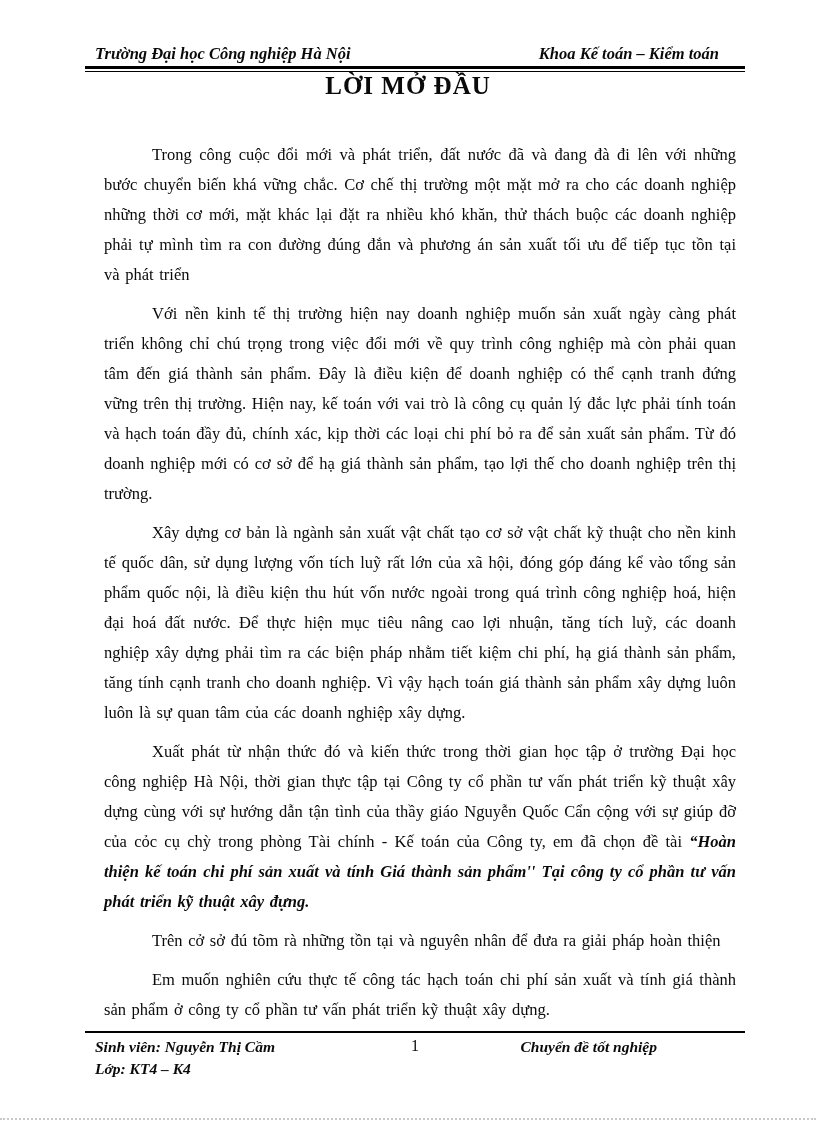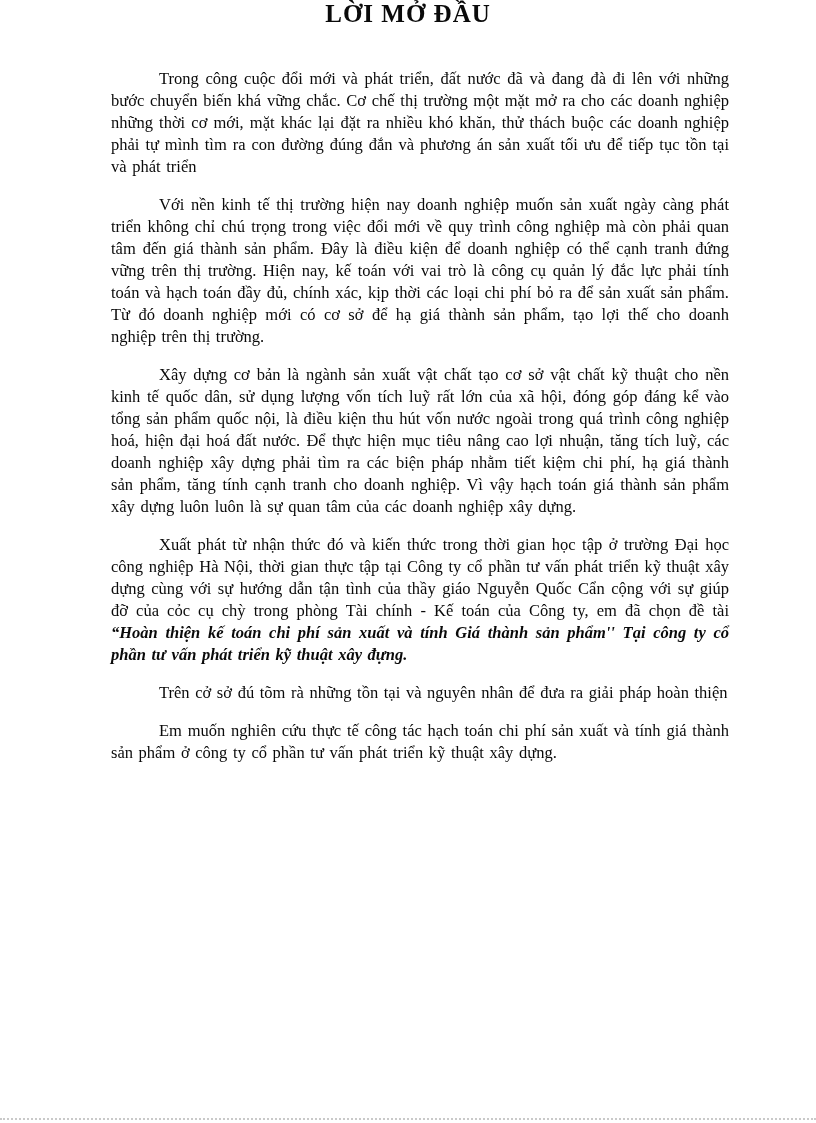--- a/index.html
+++ b/index.html
@@ -39,23 +39,23 @@
     text-align: center;
     font-size: 25px;
     font-weight: bold;
     letter-spacing: 1px;
   }
   
   .content {
     margin: 40px 71px 0 95px;
   }
   .content p {
-    margin: 16px;
+    margin: 9px;
     font-size: 16.5px;
-    line-height: 22px;
+    line-height: 30px;
     text-align: justify;
     text-indent: 48px;
     word-spacing: 1.5px;
   }
   .thesis-emph {
     font-weight: bold;
     font-style: italic;
   }
   
   .footer {
@@ -97,28 +97,45 @@
     right: 0;
     bottom: 3px;
     border-top: 2px dotted #c9c9c9;
   }
 </style>
 </head>
 <body>
 
 <div class="page">
 
+  <div class="header">
+    <div class="header-row">
+      <span>Trường Đại học Công nghiệp Hà Nội</span>
+      <span>Khoa Kế toán – Kiểm toán</span>
+    </div>
+    <div class="header-rule"></div>
+  </div>
 
   <div class="doc-title">LỜI MỞ ĐẦU</div>
 
   <div class="content">
     <p>Trong công cuộc đổi mới và phát triển, đất nước đã và đang đà đi lên với những bước chuyển biến khá vững chắc. Cơ chế thị trường một mặt mở ra cho các doanh nghiệp những thời cơ mới, mặt khác lại đặt ra nhiều khó khăn, thử thách buộc các doanh nghiệp phải tự mình tìm ra con đường đúng đắn và phương án sản xuất tối ưu để tiếp tục tồn tại và phát triển</p>
     <p>Với nền kinh tế thị trường hiện nay doanh nghiệp muốn sản xuất ngày càng phát triển không chỉ chú trọng trong việc đổi mới về quy trình công nghiệp mà còn phải quan tâm đến giá thành sản phẩm. Đây là điều kiện để doanh nghiệp có thể cạnh tranh đứng vững trên thị trường. Hiện nay, kế toán với vai trò là công cụ quản lý đắc lực phải tính toán và hạch toán đầy đủ, chính xác, kịp thời các loại chi phí bỏ ra để sản xuất sản phẩm. Từ đó doanh nghiệp mới có cơ sở để hạ giá thành sản phẩm, tạo lợi thế cho doanh nghiệp trên thị trường.</p>
     <p>Xây dựng cơ bản là ngành sản xuất vật chất tạo cơ sở vật chất kỹ thuật cho nền kinh tế quốc dân, sử dụng lượng vốn tích luỹ rất lớn của xã hội, đóng góp đáng kể vào tổng sản phẩm quốc nội, là điều kiện thu hút vốn nước ngoài trong quá trình công nghiệp hoá, hiện đại hoá đất nước. Để thực hiện mục tiêu nâng cao lợi nhuận, tăng tích luỹ, các doanh nghiệp xây dựng phải tìm ra các biện pháp nhằm tiết kiệm chi phí, hạ giá thành sản phẩm, tăng tính cạnh tranh cho doanh nghiệp. Vì vậy hạch toán giá thành sản phẩm xây dựng luôn luôn là sự quan tâm của các doanh nghiệp xây dựng.</p>
     <p><span>Xuất phát từ nhận thức đó và kiến thức trong thời gian học tập ở trường Đại học công nghiệp Hà Nội, thời gian thực tập tại Công ty cổ phần tư vấn phát triển kỹ thuật xây dựng cùng với sự hướng dẫn tận tình của thầy giáo Nguyễn Quốc Cẩn cộng với sự giúp đỡ của cỏc cụ chỳ trong phòng Tài chính - Kế toán của Công ty, em đã chọn đề tài </span><span class="thesis-emph">“Hoàn thiện kế toán chi phí sản xuất và tính Giá thành sản phẩm'' Tại công ty cổ phần tư vấn phát triển kỹ thuật xây đựng.</span></p>
     <p>Trên cở sở đú tõm rà những tồn tại và nguyên nhân để đưa ra giải pháp hoàn thiện</p>
     <p>Em muốn nghiên cứu thực tế công tác hạch toán chi phí sản xuất và tính giá thành sản phẩm ở công ty cổ phần tư vấn phát triển kỹ thuật xây dựng.</p>
   </div>
 
+  <div class="footer">
+    <div class="footer-grid">
+      <div class="footer-left">
+        <div>Sinh viên: Nguyễn Thị Cầm</div>
+        <div>Lớp: KT4 – K4</div>
+      </div>
+      <div class="footer-center">1</div>
+      <div class="footer-right">Chuyển đề tốt nghiệp</div>
+    </div>
+  </div>
 
   <div class="page-break-line"></div>
 
 </div>
 
 </body></html>

